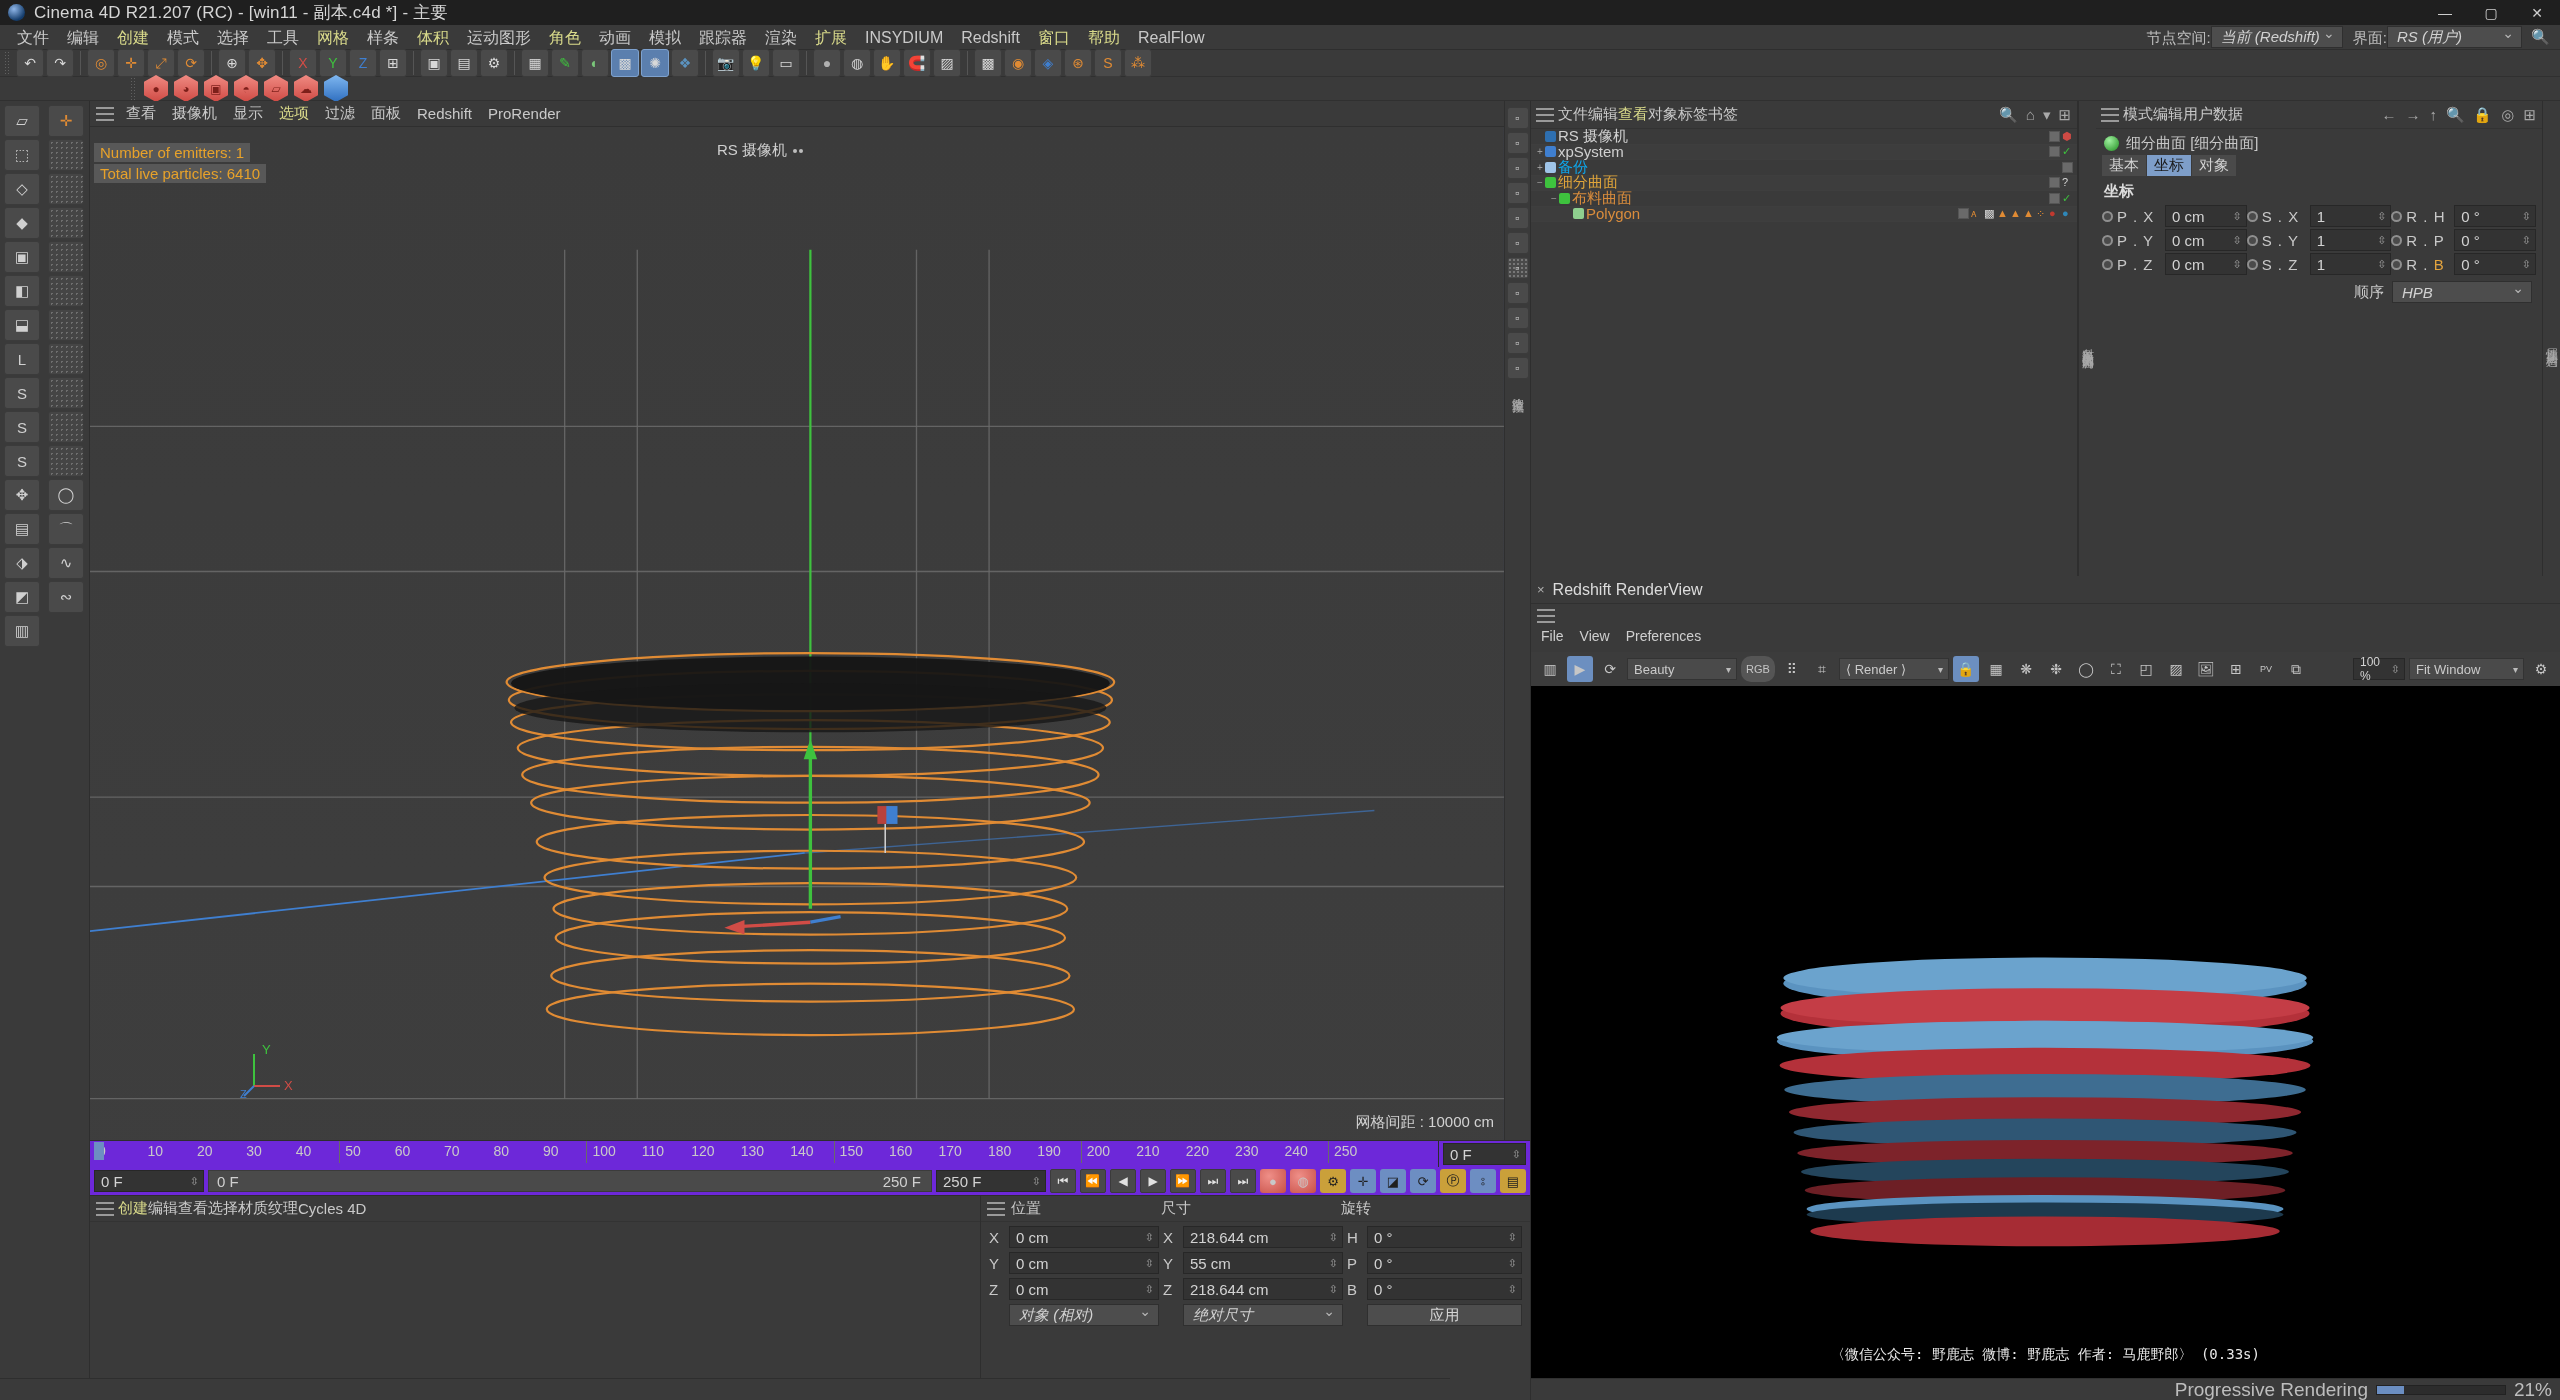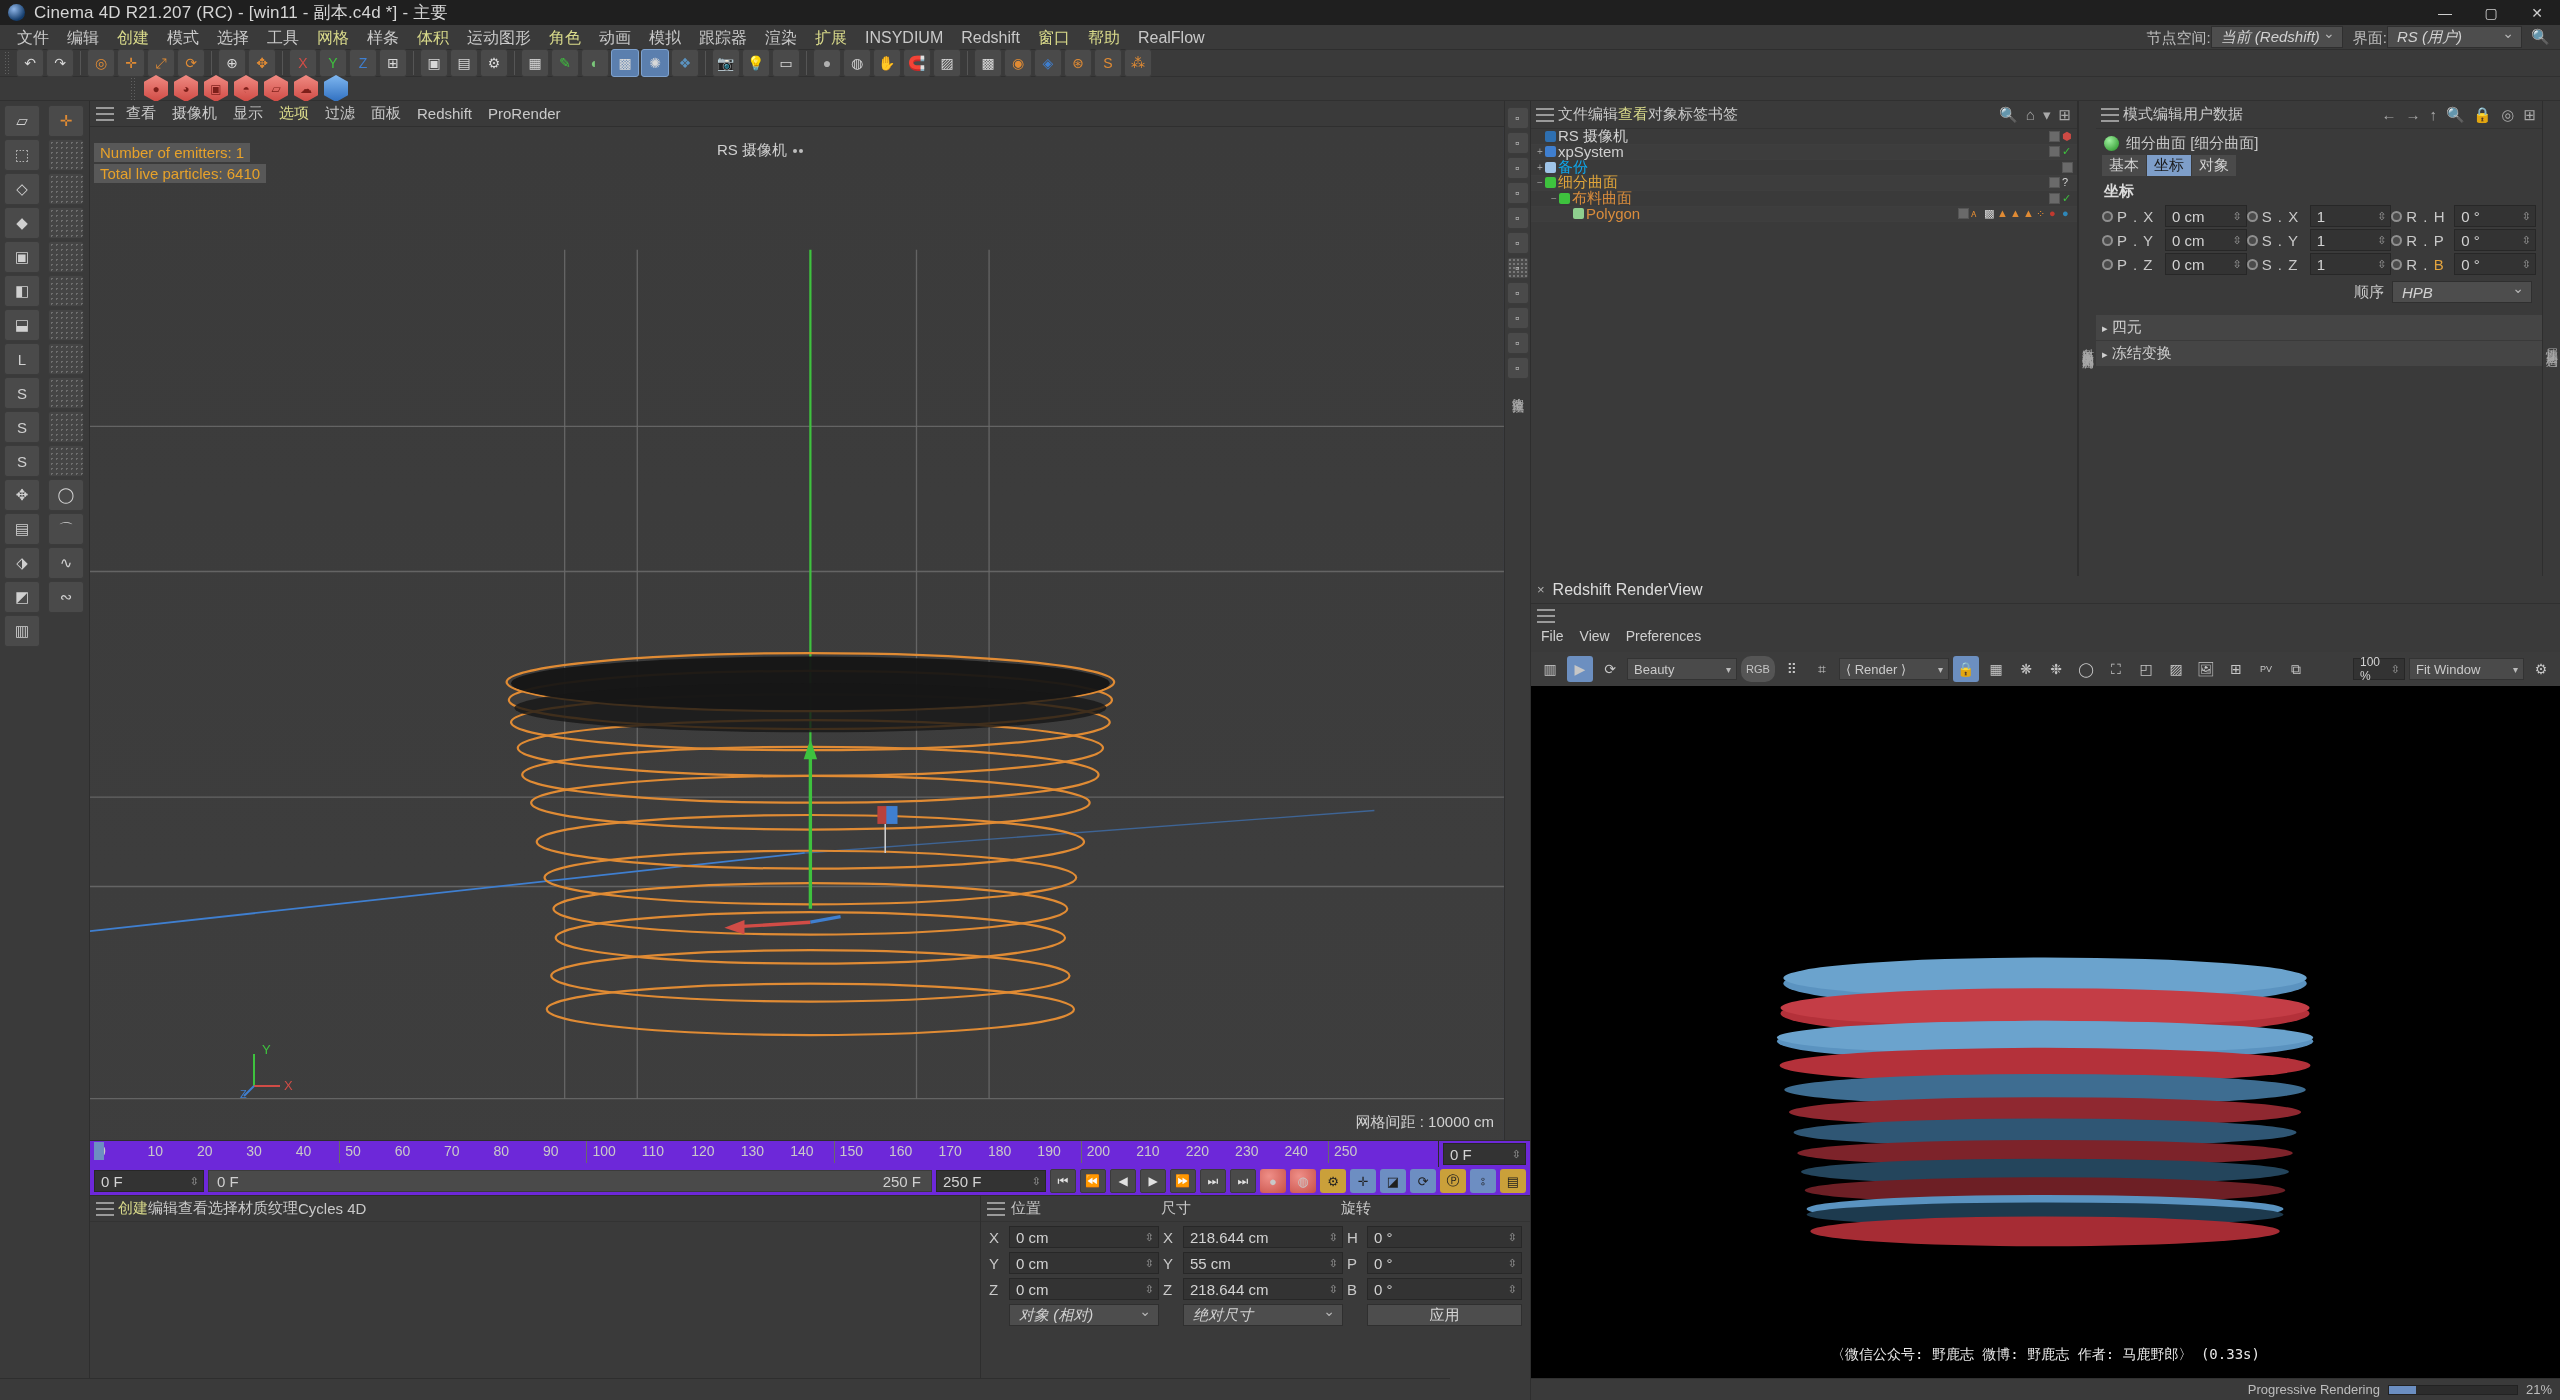--- a/index.html
+++ b/index.html
@@ -202,21 +202,21 @@
   .rvb{ width:26px;height:26px;border-radius:3px;display:flex;align-items:center;
      justify-content:center;font-size:14px;color:#c6c6c6;}
   .rvb.on{ background:#6c8fc0;}
   .rvcombo{ background:#4a4a4a;border:1px solid #333;height:22px;display:flex;align-items:center;
      padding:0 20px 0 6px;color:#cacaca;font-size:13px;position:relative;}
   .rvcombo:after{content:"▾";position:absolute;right:5px;font-size:10px;color:#bbb;}
   .rvcanvas{ flex:1; background:#000; position:relative; overflow:hidden;}
   .rvwm{ position:absolute; bottom:14px; left:0; right:0; text-align:center;
      color:#e8e8e8; font-size:14px; font-family:"DejaVu Sans Mono",monospace;}
   .rvstatus{ height:22px; background:#3a3a3a; display:flex; align-items:center;
-     justify-content:flex-end; gap:8px; padding-right:8px; font-size:13px; color:#bdbdbd;
+     justify-content:flex-end; gap:8px; padding-right:8px; font-size:19px; color:#bdbdbd;
      border-top:1px solid #303030;}
   .pbar{ width:130px;height:10px;background:#2c2c2c;border:1px solid #222;}
   .pbar i{ display:block;height:100%;background:#6b8ec1;}
   
   .statusbar{ position:absolute; left:0; bottom:0; width:1450px; height:22px;
      background:#3a3a3a; border-top:1px solid #2e2e2e; }
 </style>
 </head>
 <body>
 
@@ -956,30 +956,20 @@
                     <span class="radio"></span>
                     <span class="alab">R . <span class="b">B</span></span>
                     <span class="field afield">0 °</span>
                   </span>
                 </div>
               </div>
             <div class="arow" style="justify-content:flex-end;padding-right:10px;margin-top:4px">
               <span style="font-size:15px;margin-right:8px">顺序</span>
               <span class="combo" style="width:140px">HPB</span>
             </div>
-            <div style="margin-top:10px">
-              <div class="collap">
-                <span style="font-size:11px">▸</span>
-                <span>四元</span>
-              </div>
-              <div class="collap">
-                <span style="font-size:11px">▸</span>
-                <span>冻结变换</span>
-              </div>
-            </div>
           </div>
           <div class="attrside">属性 层 构造</div>
         </div>
       </div>
 
       <div class="rview">
         <div class="rvtitle">
           <span style="font-size:13px;color:#b0b0b0">×</span>
           <span>Redshift RenderView</span>
         </div>

